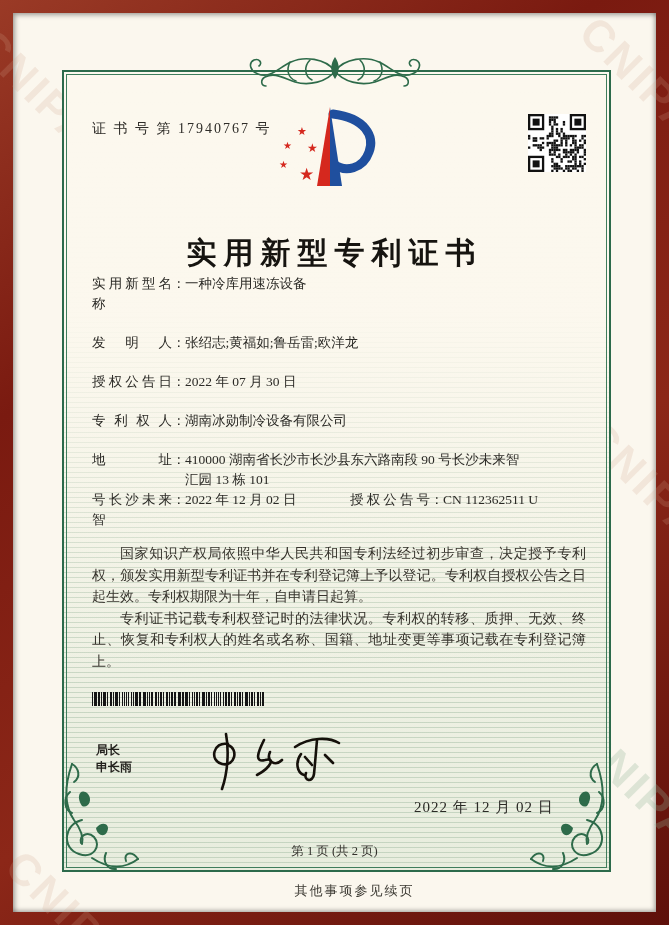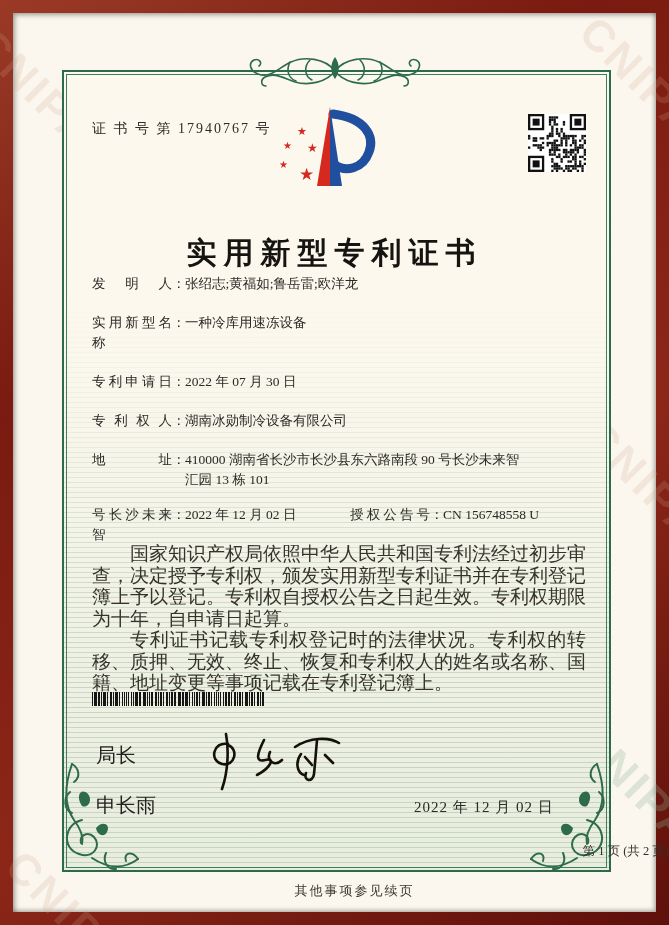--- a/index.html
+++ b/index.html
@@ -23,36 +23,36 @@
       transform-origin:left top;pointer-events:none;white-space:nowrap;}
   .wm.tan{color:rgba(208,166,142,.20);}
   .wm.green{color:rgba(143,178,150,.28);}
   #cert-no{left:92px;top:112px;font-size:14px;letter-spacing:2px;color:#2e2c28;margin-top:8px;}
   #logo{left:267px;top:102px;}
   #qr{left:528px;top:114px;}
   #title{left:0;top:197px;width:100%;text-align:center;font-size:30px;font-weight:bold;
          letter-spacing:7px;color:#161410;margin-top:36px;}
   #fields{left:92px;top:274px;width:495px;color:#2b2a26;}
   .f-row{line-height:20px;margin-bottom:19px;font-size:13.5px;position:relative;}
-  .f-row.addr{margin-bottom:15px;}
+  .f-row.addr{margin-bottom:0;}
   .f-label{display:inline-block;width:80px;text-align:justify;text-align-last:justify;
            vertical-align:top;}
   .f-colon{display:inline-block;width:13px;vertical-align:top;}
   .f-value{display:inline-block;max-width:365px;vertical-align:top;white-space:pre-line;}
   .f-group2{position:absolute;left:258px;top:0;}
-  #paras{left:92px;top:543px;width:494px;font-size:19px;line-height:21.5px;color:#36332c;
+  #paras{left:92px;top:543px;width:494px;font-size:14px;line-height:21.5px;color:#36332c;
          text-align:justify;}
   #paras p{margin:0;text-indent:2em;}
   #barcode{left:92px;top:692px;}
   #signer{left:96px;top:742px;font-family:"Liberation Sans","DejaVu Sans",sans-serif;
-          font-size:20px;color:#24221e;font-weight:400;}
-  #signer .line2{margin-top:23px;}
+          font-size:12px;color:#24221e;font-weight:700;}
+  #signer .line2{margin-top:0;}
   #signature{left:198px;top:730px;}
   #issue-date{left:414px;top:798px;font-size:15px;color:#2b2a26;letter-spacing:1px;}
-  #pageno{left:0;top:843px;width:100%;text-align:right;font-size:12.5px;color:#33312c;}
+  #pageno{left:0;top:843px;width:100%;text-align:center;font-size:12.5px;color:#33312c;}
   #footer-note{left:0;top:882px;width:100%;text-align:center;font-size:13px;
                letter-spacing:2px;color:#3c3a33;padding-left:20px;}
   .txt{position:absolute;}
 </style>
 </head>
 <body>
 
 <div id="page">
   <div id="paper">
 
@@ -316,39 +316,39 @@
       <rect x="20" y="2" width="3" height="3" fill="#111"></rect>
       <rect x="0" y="18" width="7" height="7" fill="#111"></rect>
       <rect x="1" y="19" width="5" height="5" fill="#fff"></rect>
       <rect x="2" y="20" width="3" height="3" fill="#111"></rect>
     </svg>
 
   <div class="txt" id="title">实用新型专利证书</div>
 
   <div class="txt" id="fields">
     <div class="f-row">
+      <span class="f-label">实用新型名称</span><span class="f-colon">：</span><span class="f-value">一种冷库用速冻设备</span>
+    </div>
+    <div class="f-row">
       <span class="f-label">发明人</span><span class="f-colon">：</span><span class="f-value">张绍志;黄福如;鲁岳雷;欧洋龙</span>
     </div>
     <div class="f-row">
-      <span class="f-label">实用新型名称</span><span class="f-colon">：</span><span class="f-value">一种冷库用速冻设备</span>
-    </div>
-    <div class="f-row">
-      <span class="f-label">专利申请日</span><span class="f-colon">：</span><span class="f-value">2022 年 07 月 30 日</span>
+      <span class="f-label">授权公告日</span><span class="f-colon">：</span><span class="f-value">2022 年 07 月 30 日</span>
     </div>
     <div class="f-row">
       <span class="f-label">专利权人</span><span class="f-colon">：</span><span class="f-value">湖南冰勋制冷设备有限公司</span>
     </div>
     <div class="f-row addr">
       <span class="f-label">地址</span><span class="f-colon">：</span><span class="f-value">410000 湖南省长沙市长沙县东六路南段 90 号长沙未来智
 汇园 13 栋 101</span>
     </div>
     <div class="f-row">
       <span class="f-label">号长沙未来智</span><span class="f-colon">：</span><span class="f-value">2022 年 12 月 02 日</span>
       <span class="f-group2">
-        <span class="f-label">授权公告号</span><span class="f-colon">：</span><span class="f-value">CN 156748558 U</span>
+        <span class="f-label">授权公告号</span><span class="f-colon">：</span><span class="f-value">CN 112362511 U</span>
       </span>
     </div>
   </div>
 
   <div class="txt" id="paras">
     <p>国家知识产权局依照中华人民共和国专利法经过初步审查，决定授予专利权，颁发实用新型专利证书并在专利登记簿上予以登记。专利权自授权公告之日起生效。专利权期限为十年，自申请日起算。</p>
     <p>专利证书记载专利权登记时的法律状况。专利权的转移、质押、无效、终止、恢复和专利权人的姓名或名称、国籍、地址变更等事项记载在专利登记簿上。</p>
   </div>
 
   <svg class="abs" id="barcode" width="177" height="14" viewBox="0 0 177 14">

